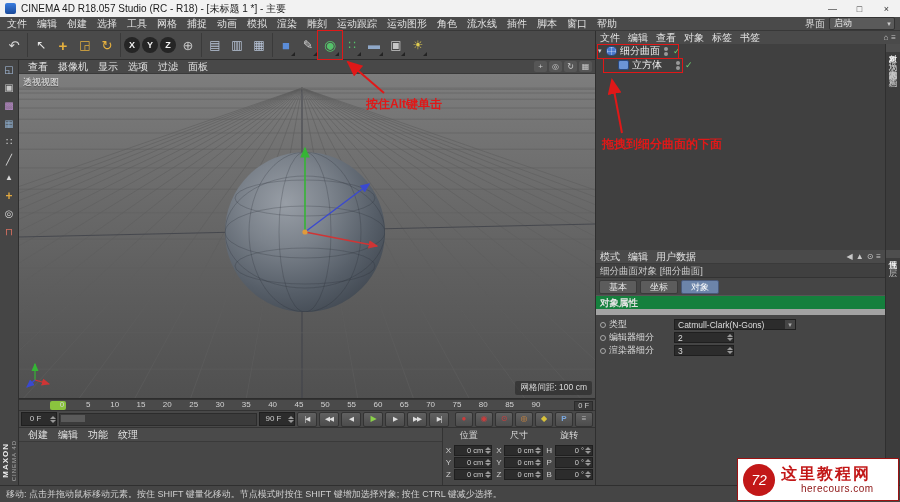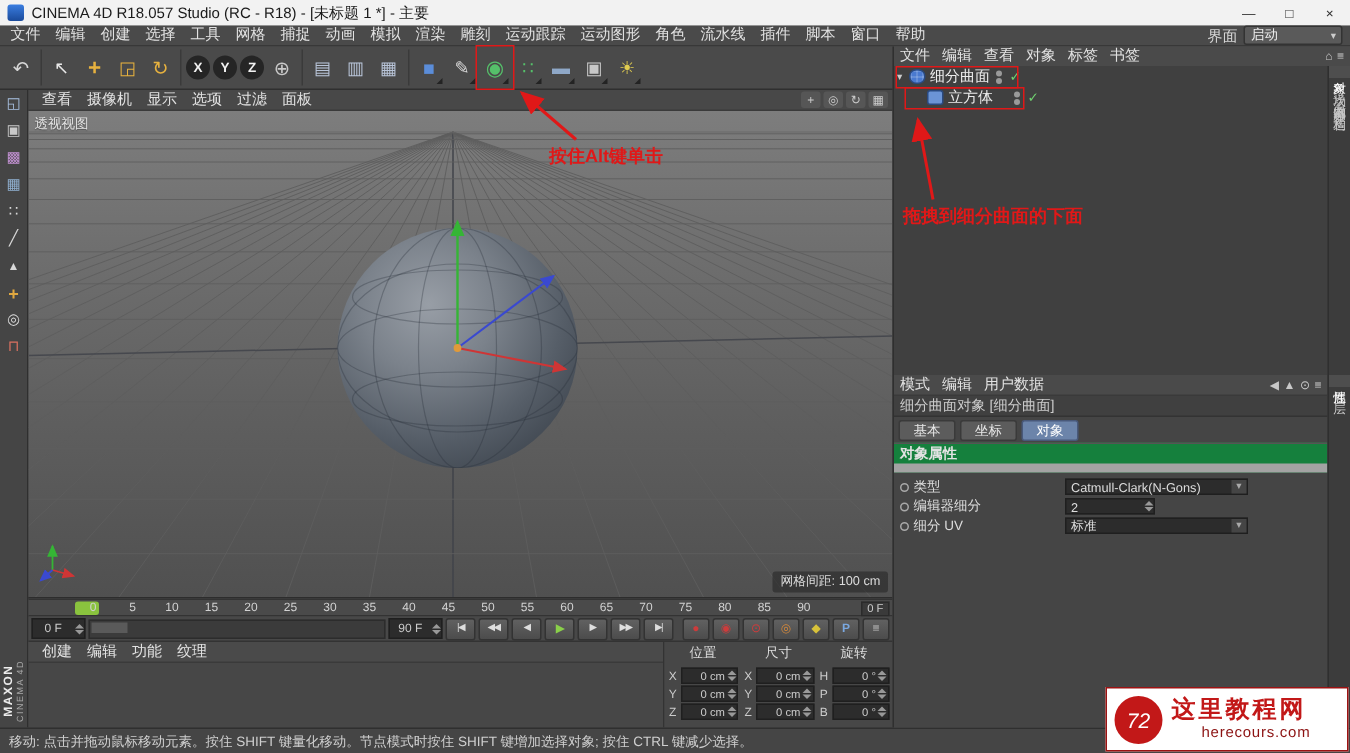--- a/index.html
+++ b/index.html
@@ -106,21 +106,21 @@
   .am-side{position:absolute;right:0;top:0;width:15px;bottom:0;background:#3c3c3c;border-left:1px solid #2f2f2f;box-sizing:border-box;display:flex;flex-direction:column;align-items:center;}
   .am-title{height:13px;line-height:13px;background:#404040;border-bottom:1px solid #333;padding-left:4px;font-size:9.5px;color:#ccc;}
   .am-tabs{height:17px;display:flex;align-items:center;gap:3px;padding:0 3px;background:#454545;}
   .am-tab{padding:0 9px;height:12px;line-height:12px;background:#5c5c5c;border:1px solid #3a3a3a;border-radius:2px;font-size:9px;color:#e8e8e8;}
   .am-tab.active{background:#6c84aa;border-color:#49597a;color:#fff;}
   .am-section{height:13px;line-height:13px;padding-left:4px;font-size:9.5px;font-weight:bold;color:#e2e2e2;background:#15803d;border-top:1px solid #555;border-bottom:6px solid #a3a3a3;}
   .am-props{padding:3px 4px;}
   .prop-row{height:13px;display:flex;align-items:center;gap:3px;}
   .anim-dot{width:6px;height:6px;border:1px solid #a8a8a8;border-radius:50%;box-sizing:border-box;flex:0 0 auto;}
   .prop-label{width:62px;font-size:9px;color:#ddd;white-space:nowrap;}
-  .prop-field{height:11px;background:#2c2c2c;border:1px solid #1f1f1f;display:flex;align-items:center;box-sizing:border-box;width:60px;margin-left:36px;}
+  .prop-field{height:11px;background:#2c2c2c;border:1px solid #1f1f1f;display:flex;align-items:center;box-sizing:border-box;width:60px;}
   .prop-field.dd{width:122px;}
   .prop-field .pf-val{flex:1;font-size:8.5px;color:#ddd;padding-left:3px;white-space:nowrap;overflow:hidden;}
   .prop-field .dd-arrow{display:none;width:10px;text-align:center;font-size:7px;color:#aaa;background:#454545;height:9px;line-height:9px;}
   .prop-field.dd .dd-arrow{display:block;}
   .prop-field .spn{display:flex;}
   
   #anno{position:absolute;left:0;top:0;width:900px;height:502px;pointer-events:none;z-index:60;}
   .anno-text{position:absolute;color:#e01818;font-size:12px;font-weight:bold;white-space:nowrap;z-index:61;}
   .anno-t1{left:366px;top:96px;}
   .anno-t2{left:602px;top:136px;}
@@ -662,30 +662,33 @@
             <span class="prop-field">
               <span class="pf-val">2</span>
 
               <span class="spn">
                 <i class="up"></i>
                 <i class="dn"></i>
               </span>
             </span>
           </div>
 
-
           <div class="prop-row">
             <span class="anim-dot"></span>
-            <span class="prop-label">细分 UV</span>
-            <span class="prop-field dd">
-              <span class="pf-val">标准</span>
-              <span class="dd-arrow">▾</span>
-
+            <span class="prop-label">渲染器细分</span>
+            <span class="prop-field">
+              <span class="pf-val">3</span>
+
+              <span class="spn">
+                <i class="up"></i>
+                <i class="dn"></i>
+              </span>
             </span>
           </div>
+
         </div>
     </div>
     <div class="am-side">
 
     <span class="vtab active">属性</span>
         <span class="vtab">层</span>
       </div>
   </div>
 </div>
 

